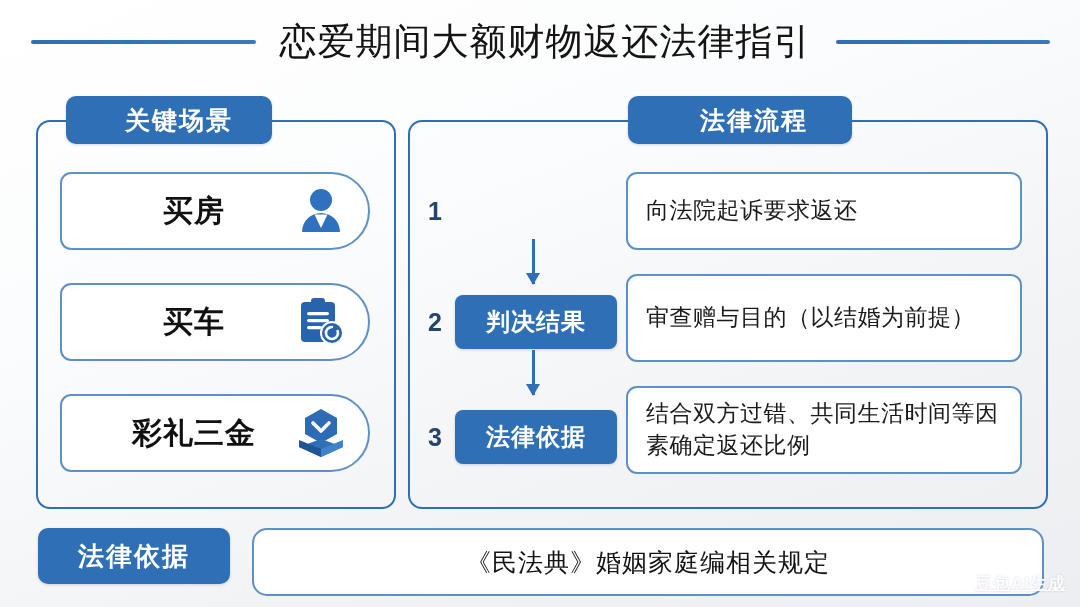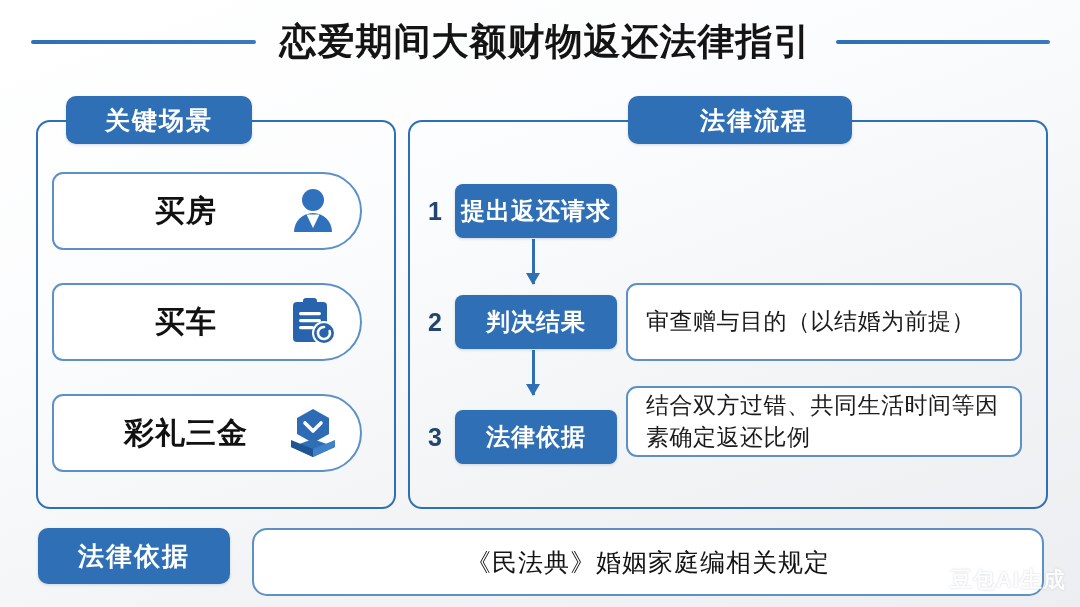--- a/index.html
+++ b/index.html
@@ -32,21 +32,21 @@
   }
   .title-rule {
     height: 4px;
     background: linear-gradient(90deg, #2f6fb5, #3a79bd);
     border-radius: 2px;
   }
   .title-rule.left  { width: 225px; margin-right: 24px; }
   .title-rule.right { width: 214px; margin-left: 24px; }
   .page-title {
     font-size: 37px;
-    font-weight: bold;
+    font-weight: normal;
     letter-spacing: 1px;
     color: #141414;
     white-space: nowrap;
     text-align: center;
   }
 
   
   .panel {
     position: absolute;
     border: 2px solid #2f6fb5;
@@ -62,27 +62,27 @@
     align-items: center;
     justify-content: center;
     background: #2f6fb5;
     color: #ffffff;
     border-radius: 10px;
     font-size: 25px;
     font-weight: bold;
     letter-spacing: 2px;
     box-shadow: 0 1px 3px rgba(20,50,90,.18);
   }
-  .badge-left  { left: 66px;  top: 96px; width: 186px; height: 48px; }
+  .badge-left  { left: 66px;  top: 96px; width: 186px; height: 48px; padding-left: 20px; }
   .badge-right { left: 628px; top: 96px; width: 196px; height: 48px; padding-left: 28px; }
 
   
   .scenario {
     position: absolute;
-    left: 52px;
+    left: 60px;
     width: 310px;
     height: 78px;
     background: #ffffff;
     border: 2px solid #5e90c8;
     border-radius: 12px 42px 42px 12px;
     display: flex;
     align-items: center;
     box-sizing: border-box;
     padding-left: 4px;
     padding-right: 18px;
@@ -204,26 +204,27 @@
     box-sizing: border-box;
     font-size: 25px;
     color: #141414;
     letter-spacing: 1px;
   }
 
   .watermark {
     position: absolute;
     right: 14px;
     bottom: 12px;
-    font-size: 22px;
+    font-size: 17px;
     font-weight: bold;
     color: rgba(255,255,255,.92);
     letter-spacing: 1px;
     text-shadow: 0 0 2px rgba(160,170,185,.55);
     pointer-events: none;
+    text-decoration: underline;
   }
 </style>
 </head>
 <body>
 
 <div id="canvas">
 
   <div class="title-row">
     <div class="title-rule left"></div>
     <div class="page-title">恋爱期间大额财物返还法律指引</div>
@@ -274,33 +275,33 @@
   </div>
 
   <div class="panel panel-right"></div>
   <div class="panel-badge badge-right">法律流程</div>
 
   <div class="connector" style="top:239px; height:45px"></div>
   <div class="connector" style="top:350px; height:45px"></div>
 
   <div class="step-row" style="top:172px">
     <span class="step-num">1</span>
-    <span class="step-chip">提出返还请求</span>
-  </div>
+  </div>
+  <div class="step-desc" style="top:172px; height:78px">向法院起诉要求返还</div>
 
   <div class="step-row" style="top:283px">
     <span class="step-num">2</span>
     <span class="step-chip">判决结果</span>
   </div>
-  <div class="step-desc" style="top:283px; height:78px">审查赠与目的（以结婚为前提）</div>
+  <div class="step-desc" style="top:274px; height:88px">审查赠与目的（以结婚为前提）</div>
 
   <div class="step-row" style="top:398px">
     <span class="step-num">3</span>
     <span class="step-chip">法律依据</span>
   </div>
-  <div class="step-desc" style="top:386px; height:71px">结合双方过错、共同生活时间等因素确定返还比例</div>
+  <div class="step-desc" style="top:386px; height:88px">结合双方过错、共同生活时间等因素确定返还比例</div>
 
   <div class="footer-badge">法律依据</div>
   <div class="footer-box">《民法典》婚姻家庭编相关规定</div>
 
   <div class="watermark">豆包AI生成</div>
 
 </div>
 
 </body></html>

